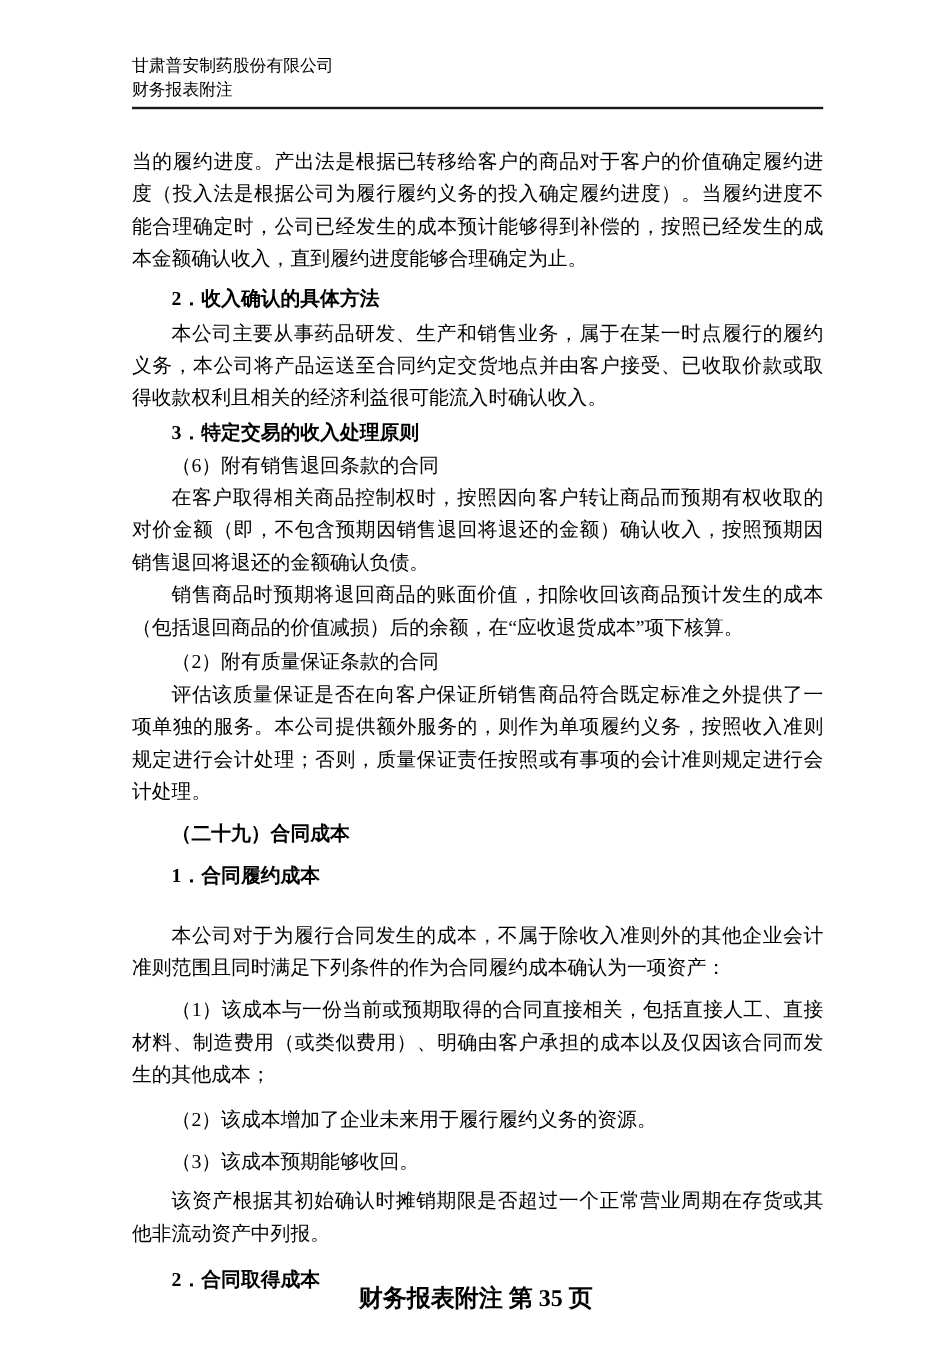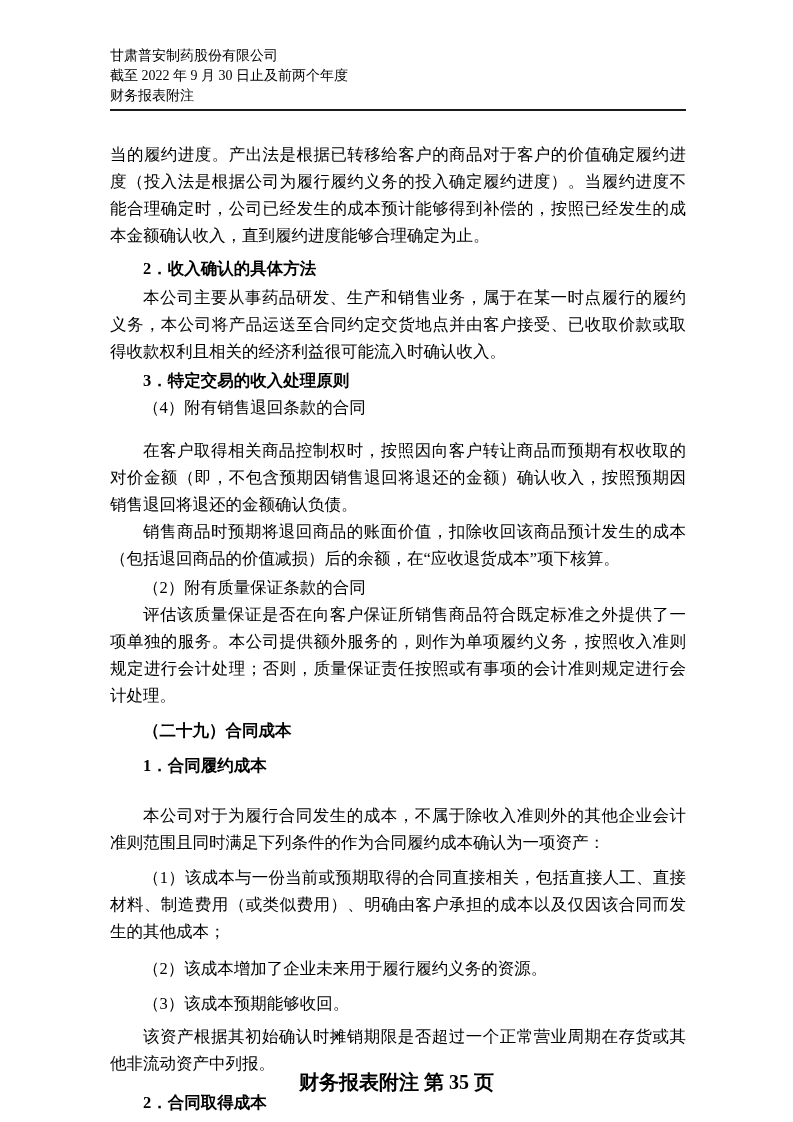--- a/index.html
+++ b/index.html
@@ -48,31 +48,30 @@
     font-weight: bold;
   }
 </style>
 </head>
 <body>
 
 <div class="page">
   <div class="content">
     <div class="page-header">
       <div class="hdr-line">甘肃普安制药股份有限公司</div>
-      <div class="hdr-line">截至 2022 年 9 月 30 日止及前两个年度</div>
       <div class="hdr-line">财务报表附注</div>
       <hr class="hdr-rule">
     </div>
     <div class="doc-body" id="doc-body">
         <p class="blk" style="margin-top: 30px;">当的履约进度。产出法是根据已转移给客户的商品对于客户的价值确定履约进度（投入法是根据公司为履行履约义务的投入确定履约进度）。当履约进度不能合理确定时，公司已经发生的成本预计能够得到补偿的，按照已经发生的成本金额确认收入，直到履约进度能够合理确定为止。</p>
         <p class="blk indent bold" style="margin-top: 6px;">2．收入确认的具体方法</p>
         <p class="blk indent" style="margin-top: 2px;">本公司主要从事药品研发、生产和销售业务，属于在某一时点履行的履约义务，本公司将产品运送至合同约定交货地点并由客户接受、已收取价款或取得收款权利且相关的经济利益很可能流入时确认收入。</p>
         <p class="blk indent bold" style="margin-top: 2px;">3．特定交易的收入处理原则</p>
-        <p class="blk indent" style="margin-top: 0px;">（4）附有销售退回条款的合同</p>
-        <p class="blk indent" style="margin-top: 16px;">在客户取得相关商品控制权时，按照因向客户转让商品而预期有权收取的对价金额（即，不包含预期因销售退回将退还的金额）确认收入，按照预期因销售退回将退还的金额确认负债。</p>
+        <p class="blk indent" style="margin-top: 0px;">（6）附有销售退回条款的合同</p>
+        <p class="blk indent" style="margin-top: 0px;">在客户取得相关商品控制权时，按照因向客户转让商品而预期有权收取的对价金额（即，不包含预期因销售退回将退还的金额）确认收入，按照预期因销售退回将退还的金额确认负债。</p>
         <p class="blk indent" style="margin-top: 0px;">销售商品时预期将退回商品的账面价值，扣除收回该商品预计发生的成本（包括退回商品的价值减损）后的余额，在“应收退货成本”项下核算。</p>
         <p class="blk indent" style="margin-top: 2px;">（2）附有质量保证条款的合同</p>
         <p class="blk indent" style="margin-top: 0px;">评估该质量保证是否在向客户保证所销售商品符合既定标准之外提供了一项单独的服务。本公司提供额外服务的，则作为单项履约义务，按照收入准则规定进行会计处理；否则，质量保证责任按照或有事项的会计准则规定进行会计处理。</p>
         <p class="blk indent bold" style="margin-top: 8px;">（二十九）合同成本</p>
         <p class="blk indent bold" style="margin-top: 8px;">1．合同履约成本</p>
         <p class="blk indent" style="margin-top: 23px;">本公司对于为履行合同发生的成本，不属于除收入准则外的其他企业会计准则范围且同时满足下列条件的作为合同履约成本确认为一项资产：</p>
         <p class="blk indent" style="margin-top: 8px;">（1）该成本与一份当前或预期取得的合同直接相关，包括直接人工、直接材料、制造费用（或类似费用）、明确由客户承担的成本以及仅因该合同而发生的其他成本；</p>
         <p class="blk indent" style="margin-top: 10px;">（2）该成本增加了企业未来用于履行履约义务的资源。</p>
         <p class="blk indent" style="margin-top: 8px;">（3）该成本预期能够收回。</p>
         <p class="blk indent" style="margin-top: 6px;">该资产根据其初始确认时摊销期限是否超过一个正常营业周期在存货或其他非流动资产中列报。</p>

